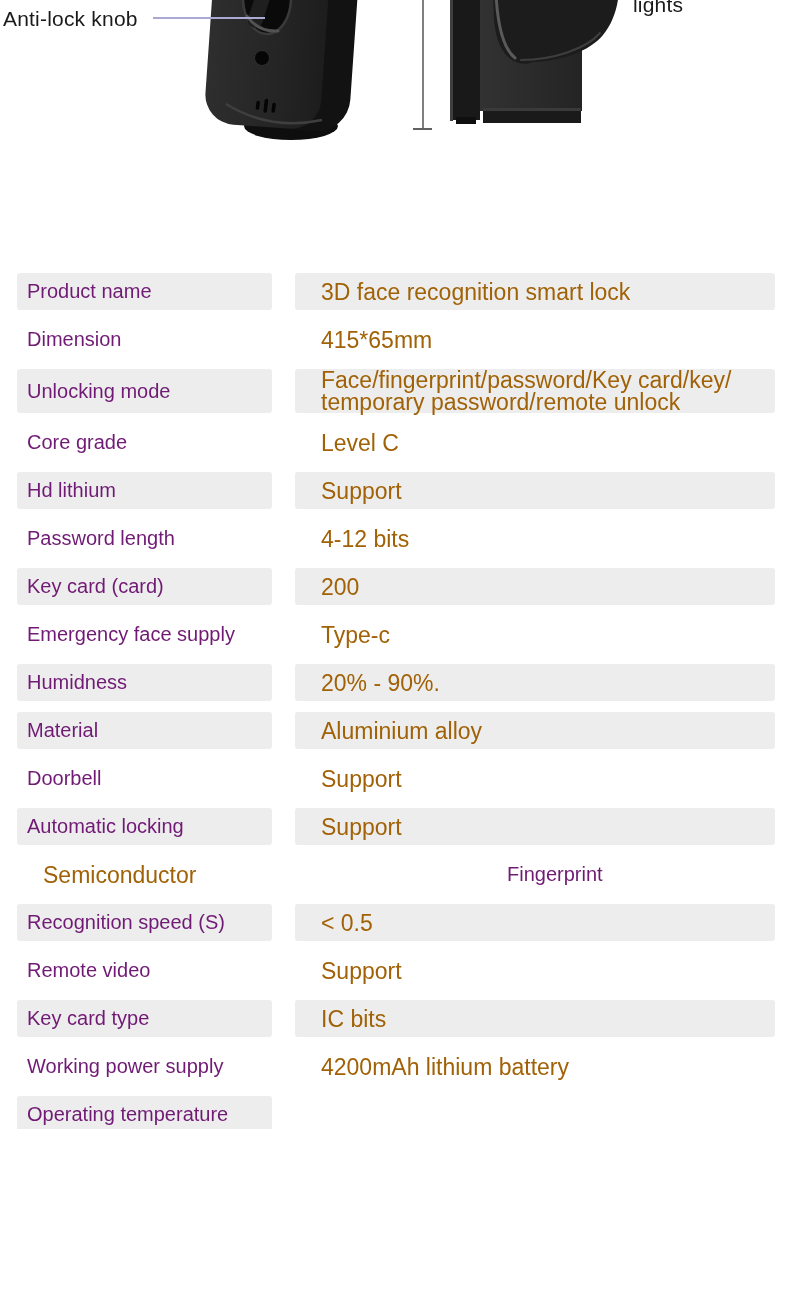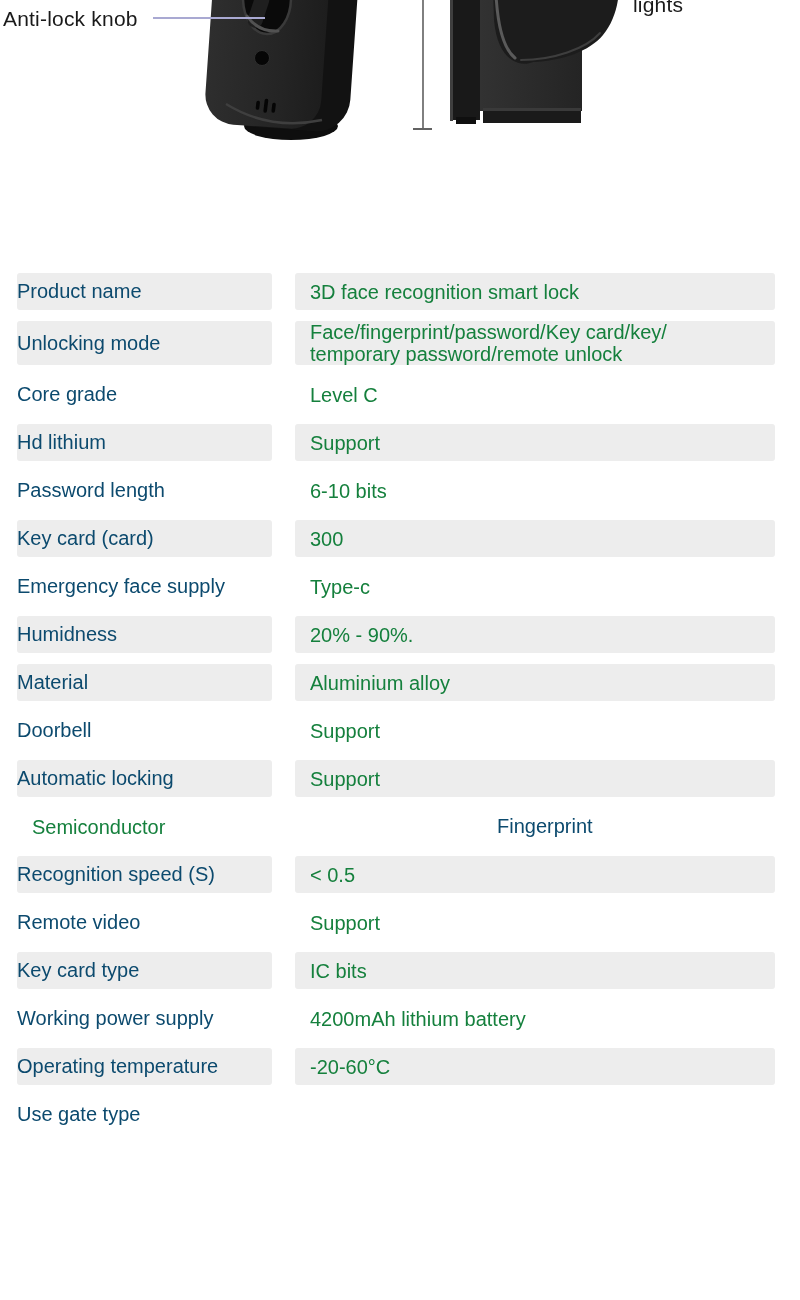--- a/index.html
+++ b/index.html
@@ -12,23 +12,23 @@
   .hero svg { position:absolute; left:0; top:0; display:block; }
   .callout { position:absolute; font-size:21px; color:#1a1a1a; letter-spacing:0.2px; white-space:nowrap; }
   .callout-left  { left:3px; top:7px; }
   .callout-right { left:633px; top:-7px; }
   .leader { position:absolute; left:153px; top:17px; width:112px; height:2px; background:#a9a9d2; }
 
   
   .spec-table { position:absolute; left:17px; top:273px; width:758px; }
   .row { display:flex; min-height:37px; margin-bottom:11px; }
   .cell { display:flex; align-items:center; border-radius:3px; }
-  .cell.label { flex:none; width:255px; margin-right:23px; 
-                font-size:20px; color:#0c4a6e; }
-  .cell.value { flex:1; padding-left:15px; font-size:20px; color:#15803d;
+  .cell.label { flex:none; width:255px; margin-right:23px; padding-left:10px;
+                font-size:20px; color:#701a75; }
+  .cell.value { flex:1; padding-left:26px; font-size:23px; color:#a16207;
                 line-height:22px; white-space:pre-line; }
   .row.alt .cell { background:#ededed; }
 </style>
 </head>
 <body>
 
 <div class="page">
 
   <div class="hero">
     <svg width="800" height="273" viewBox="0 0 800 273">
@@ -93,45 +93,49 @@
     <div class="leader"></div>
     <span class="callout callout-right">lights</span>
   </div>
 
   <div class="spec-table" id="spec-table">
     <div class="row alt">
       <div class="cell label">Product name</div>
       <div class="cell value">3D face recognition smart lock</div>
     </div>
 
+    <div class="row">
+      <div class="cell label">Dimension</div>
+      <div class="cell value">415*65mm</div>
+    </div>
 
     <div class="row alt">
       <div class="cell label">Unlocking mode</div>
       <div class="cell value">Face/fingerprint/password/Key card/key/
 temporary password/remote unlock</div>
     </div>
 
     <div class="row">
       <div class="cell label">Core grade</div>
       <div class="cell value">Level C</div>
     </div>
 
     <div class="row alt">
       <div class="cell label">Hd lithium</div>
       <div class="cell value">Support</div>
     </div>
 
     <div class="row">
       <div class="cell label">Password length</div>
-      <div class="cell value">6-10 bits</div>
+      <div class="cell value">4-12 bits</div>
     </div>
 
     <div class="row alt">
       <div class="cell label">Key card (card)</div>
-      <div class="cell value">300</div>
+      <div class="cell value">200</div>
     </div>
 
     <div class="row">
       <div class="cell label">Emergency face supply</div>
       <div class="cell value">Type-c</div>
     </div>
 
     <div class="row alt">
       <div class="cell label">Humidness</div>
       <div class="cell value">20% - 90%.</div>
@@ -173,21 +177,20 @@
       <div class="cell value">IC bits</div>
     </div>
 
     <div class="row">
       <div class="cell label">Working power supply</div>
       <div class="cell value">4200mAh lithium battery</div>
     </div>
 
     <div class="row alt">
       <div class="cell label">Operating temperature</div>
-      <div class="cell value">-20-60°C</div>
     </div>
 
     <div class="row">
       <div class="cell label">Use gate type</div>
     </div>
   </div>
 
 </div>
 
 </body></html>

